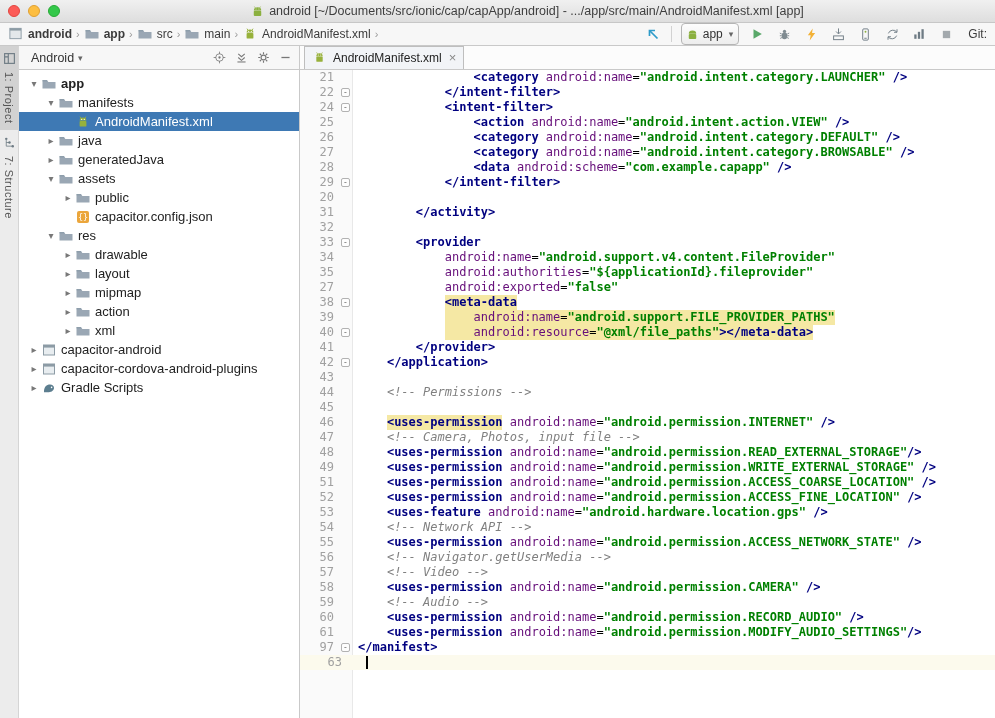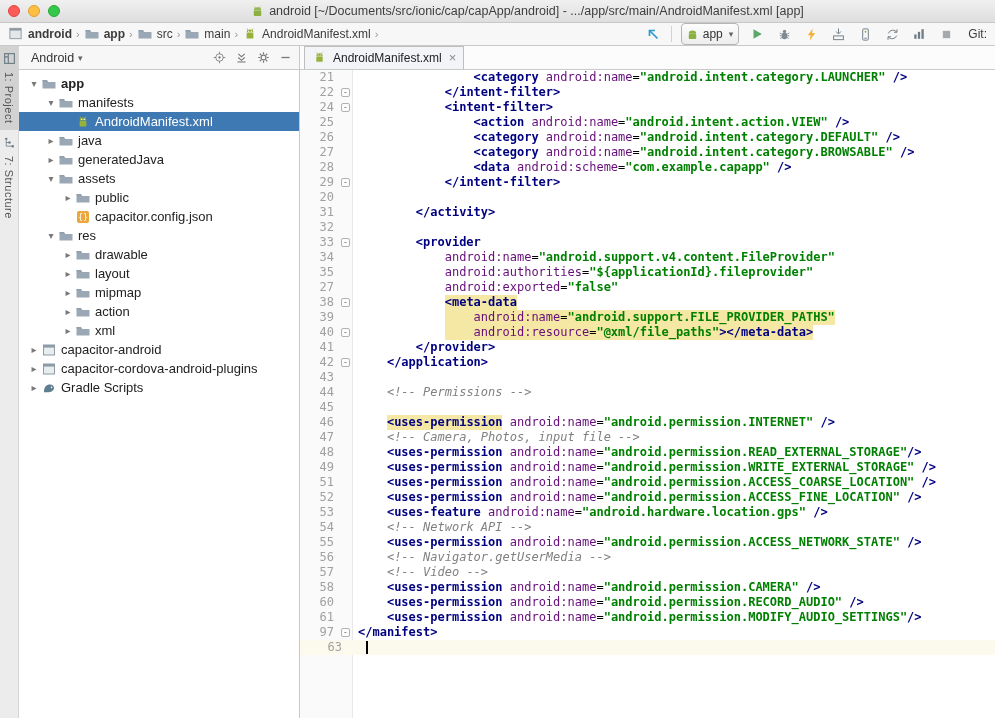--- a/index.html
+++ b/index.html
@@ -508,18 +508,19 @@
       <div class="line"><span class="ln">48</span><span class="fold"></span><span class="codetext"><span class="toks"><span class="tk-p">    </span><span class="tk-t">&lt;uses-permission</span><span class="tk-p"> </span><span class="tk-a">android:name</span><span class="tk-p">=</span><span class="tk-v">"android.permission.READ_EXTERNAL_STORAGE"</span><span class="tk-t">/&gt;</span></span></span></div>
       <div class="line"><span class="ln">49</span><span class="fold"></span><span class="codetext"><span class="toks"><span class="tk-p">    </span><span class="tk-t">&lt;uses-permission</span><span class="tk-p"> </span><span class="tk-a">android:name</span><span class="tk-p">=</span><span class="tk-v">"android.permission.WRITE_EXTERNAL_STORAGE"</span><span class="tk-p"> </span><span class="tk-t">/&gt;</span></span></span></div>
       <div class="line"><span class="ln">51</span><span class="fold"></span><span class="codetext"><span class="toks"><span class="tk-p">    </span><span class="tk-t">&lt;uses-permission</span><span class="tk-p"> </span><span class="tk-a">android:name</span><span class="tk-p">=</span><span class="tk-v">"android.permission.ACCESS_COARSE_LOCATION"</span><span class="tk-p"> </span><span class="tk-t">/&gt;</span></span></span></div>
       <div class="line"><span class="ln">52</span><span class="fold"></span><span class="codetext"><span class="toks"><span class="tk-p">    </span><span class="tk-t">&lt;uses-permission</span><span class="tk-p"> </span><span class="tk-a">android:name</span><span class="tk-p">=</span><span class="tk-v">"android.permission.ACCESS_FINE_LOCATION"</span><span class="tk-p"> </span><span class="tk-t">/&gt;</span></span></span></div>
       <div class="line"><span class="ln">53</span><span class="fold"></span><span class="codetext"><span class="toks"><span class="tk-p">    </span><span class="tk-t">&lt;uses-feature</span><span class="tk-p"> </span><span class="tk-a">android:name</span><span class="tk-p">=</span><span class="tk-v">"android.hardware.location.gps"</span><span class="tk-p"> </span><span class="tk-t">/&gt;</span></span></span></div>
       <div class="line"><span class="ln">54</span><span class="fold"></span><span class="codetext"><span class="toks"><span class="tk-p">    </span><span class="tk-c">&lt;!-- Network API --&gt;</span></span></span></div>
       <div class="line"><span class="ln">55</span><span class="fold"></span><span class="codetext"><span class="toks"><span class="tk-p">    </span><span class="tk-t">&lt;uses-permission</span><span class="tk-p"> </span><span class="tk-a">android:name</span><span class="tk-p">=</span><span class="tk-v">"android.permission.ACCESS_NETWORK_STATE"</span><span class="tk-p"> </span><span class="tk-t">/&gt;</span></span></span></div>
       <div class="line"><span class="ln">56</span><span class="fold"></span><span class="codetext"><span class="toks"><span class="tk-p">    </span><span class="tk-c">&lt;!-- Navigator.getUserMedia --&gt;</span></span></span></div>
       <div class="line"><span class="ln">57</span><span class="fold"></span><span class="codetext"><span class="toks"><span class="tk-p">    </span><span class="tk-c">&lt;!-- Video --&gt;</span></span></span></div>
       <div class="line"><span class="ln">58</span><span class="fold"></span><span class="codetext"><span class="toks"><span class="tk-p">    </span><span class="tk-t">&lt;uses-permission</span><span class="tk-p"> </span><span class="tk-a">android:name</span><span class="tk-p">=</span><span class="tk-v">"android.permission.CAMERA"</span><span class="tk-p"> </span><span class="tk-t">/&gt;</span></span></span></div>
+      <div class="line"><span class="ln">59</span><span class="fold"></span><span class="codetext"><span class="toks"><span class="tk-p">    </span><span class="tk-c">&lt;!-- Audio --&gt;</span></span></span></div>
       <div class="line"><span class="ln">60</span><span class="fold"></span><span class="codetext"><span class="toks"><span class="tk-p">    </span><span class="tk-t">&lt;uses-permission</span><span class="tk-p"> </span><span class="tk-a">android:name</span><span class="tk-p">=</span><span class="tk-v">"android.permission.RECORD_AUDIO"</span><span class="tk-p"> </span><span class="tk-t">/&gt;</span></span></span></div>
       <div class="line"><span class="ln">61</span><span class="fold"></span><span class="codetext"><span class="toks"><span class="tk-p">    </span><span class="tk-t">&lt;uses-permission</span><span class="tk-p"> </span><span class="tk-a">android:name</span><span class="tk-p">=</span><span class="tk-v">"android.permission.MODIFY_AUDIO_SETTINGS"</span><span class="tk-t">/&gt;</span></span></span></div>
       <div class="line"><span class="ln">97</span><span class="fold"><span class="fbox">-</span></span><span class="codetext"><span class="toks"><span class="tk-t">&lt;/manifest&gt;</span></span></span></div>
       <div class="line caret-line"><span class="ln">63</span><span class="fold"></span><span class="codetext"><span class="toks"></span><span class="caret-bar"></span></span></div>
     </div>
 </div>
 
 </body></html>

